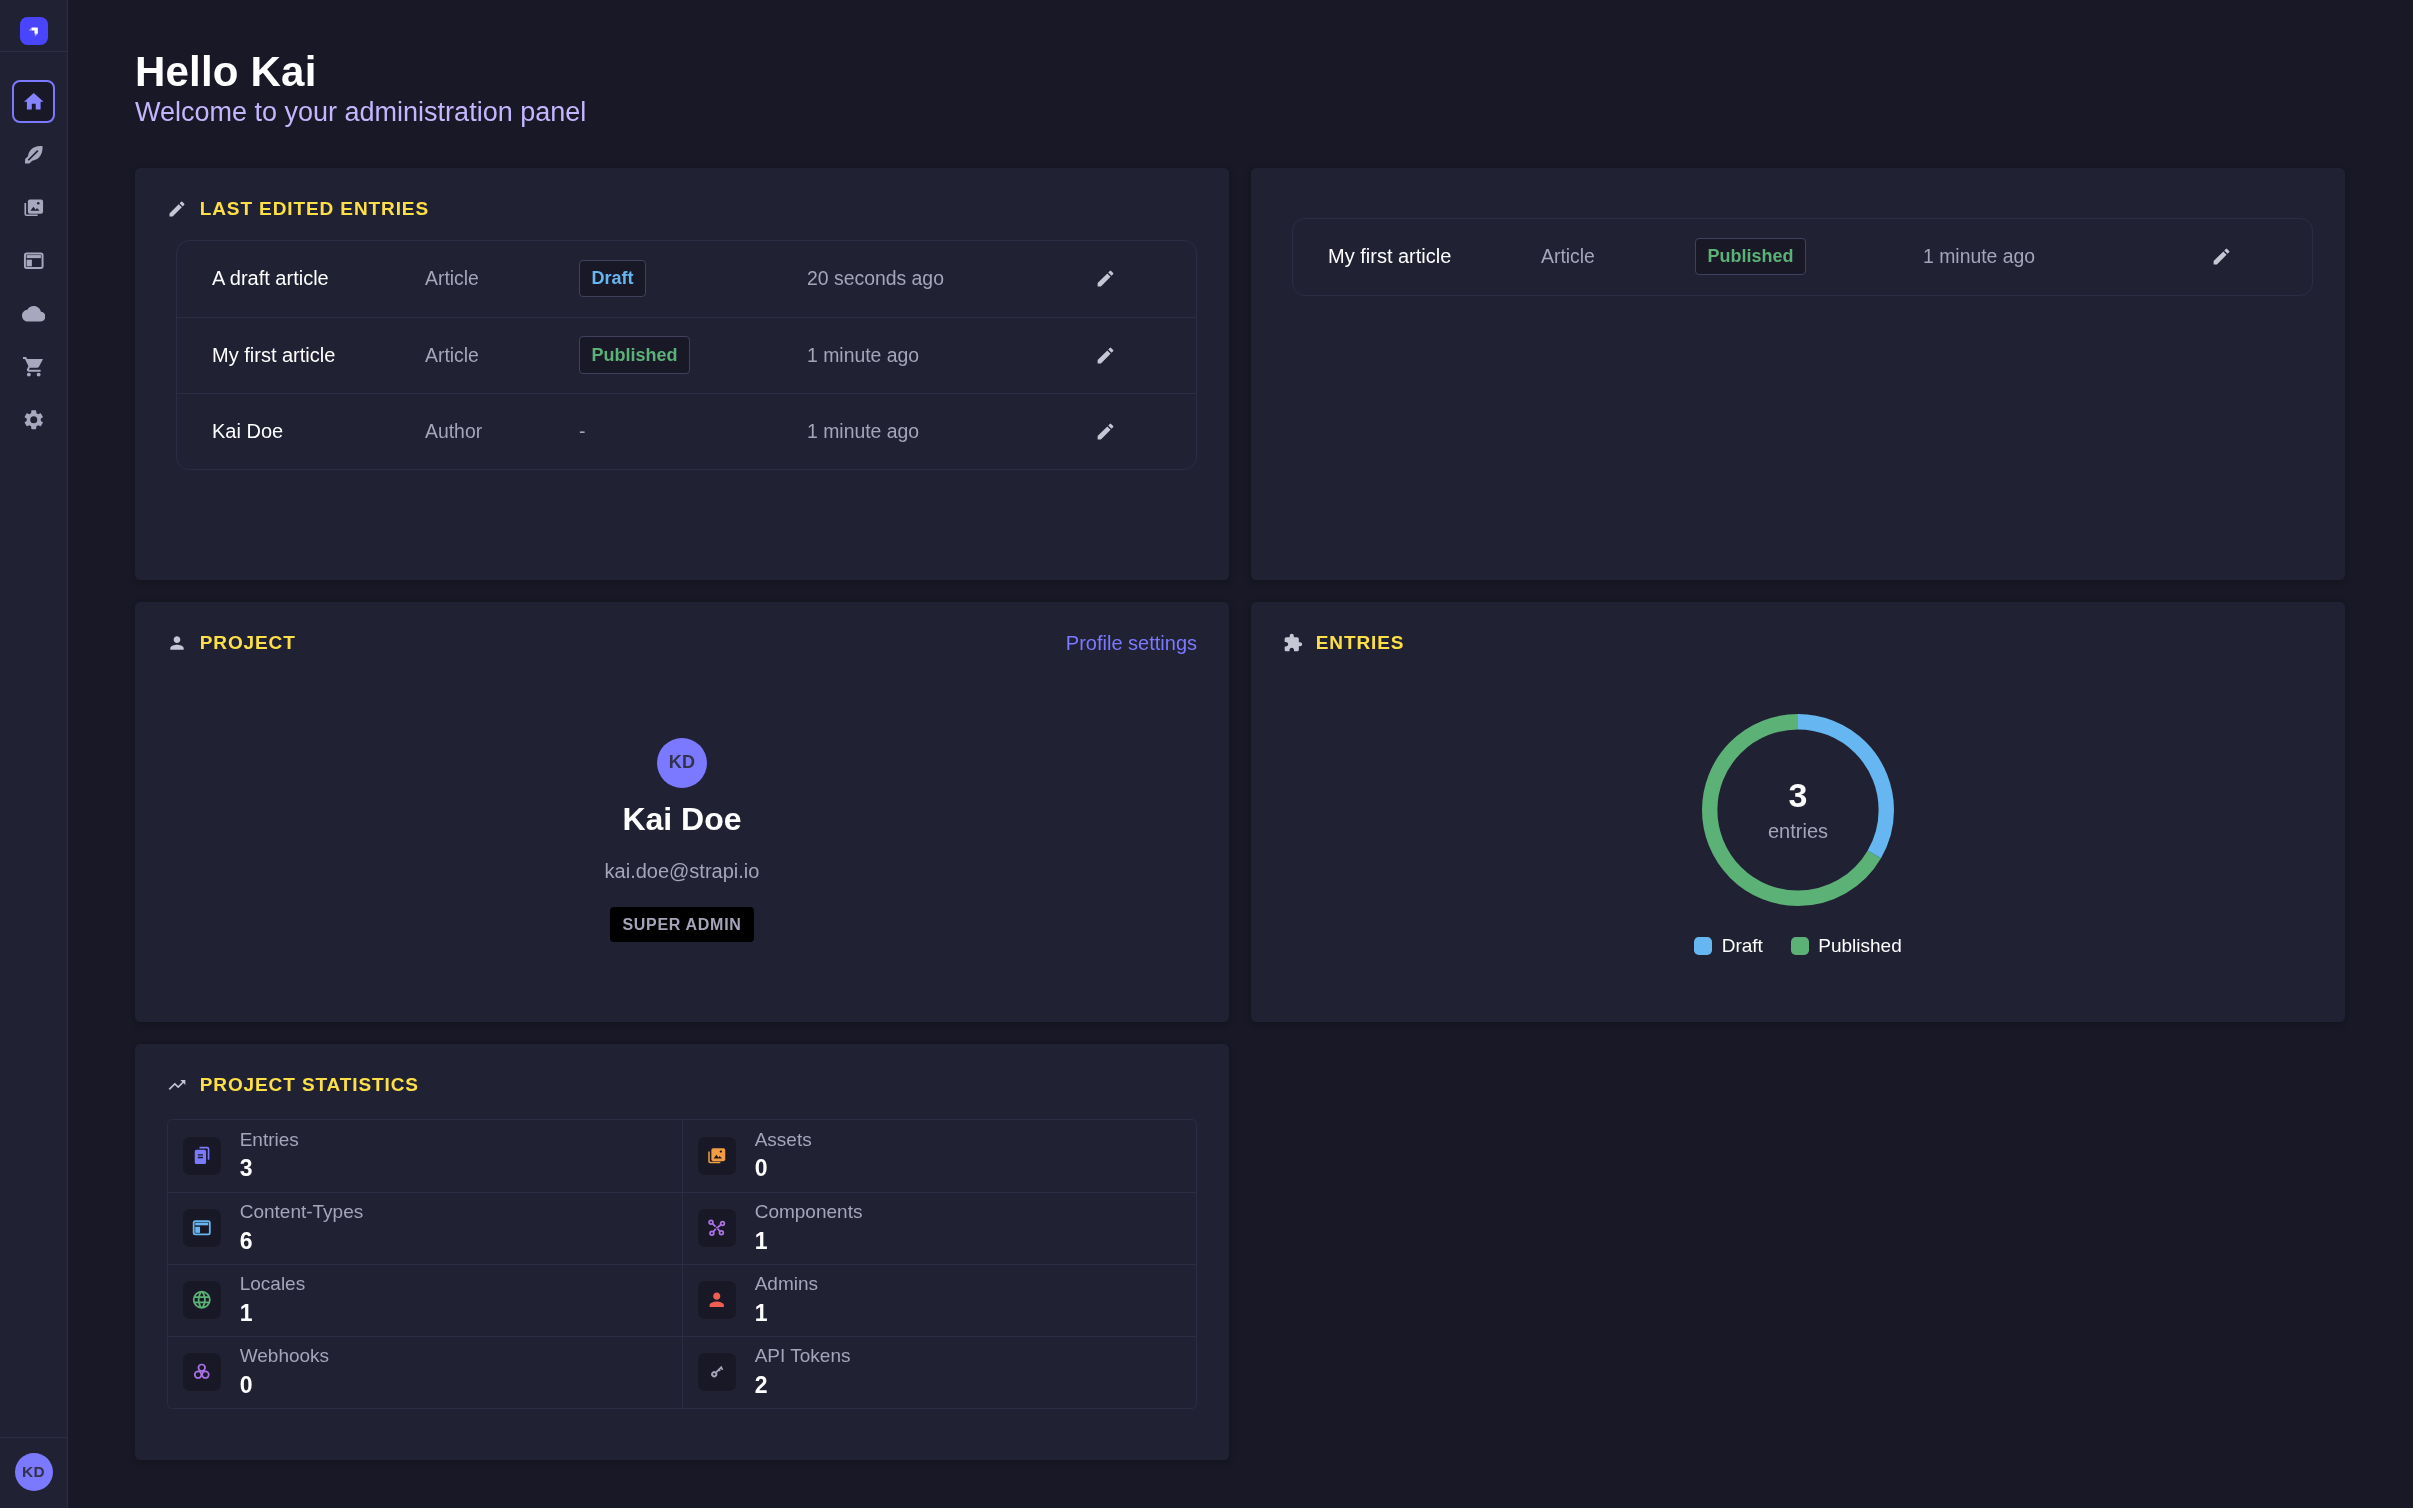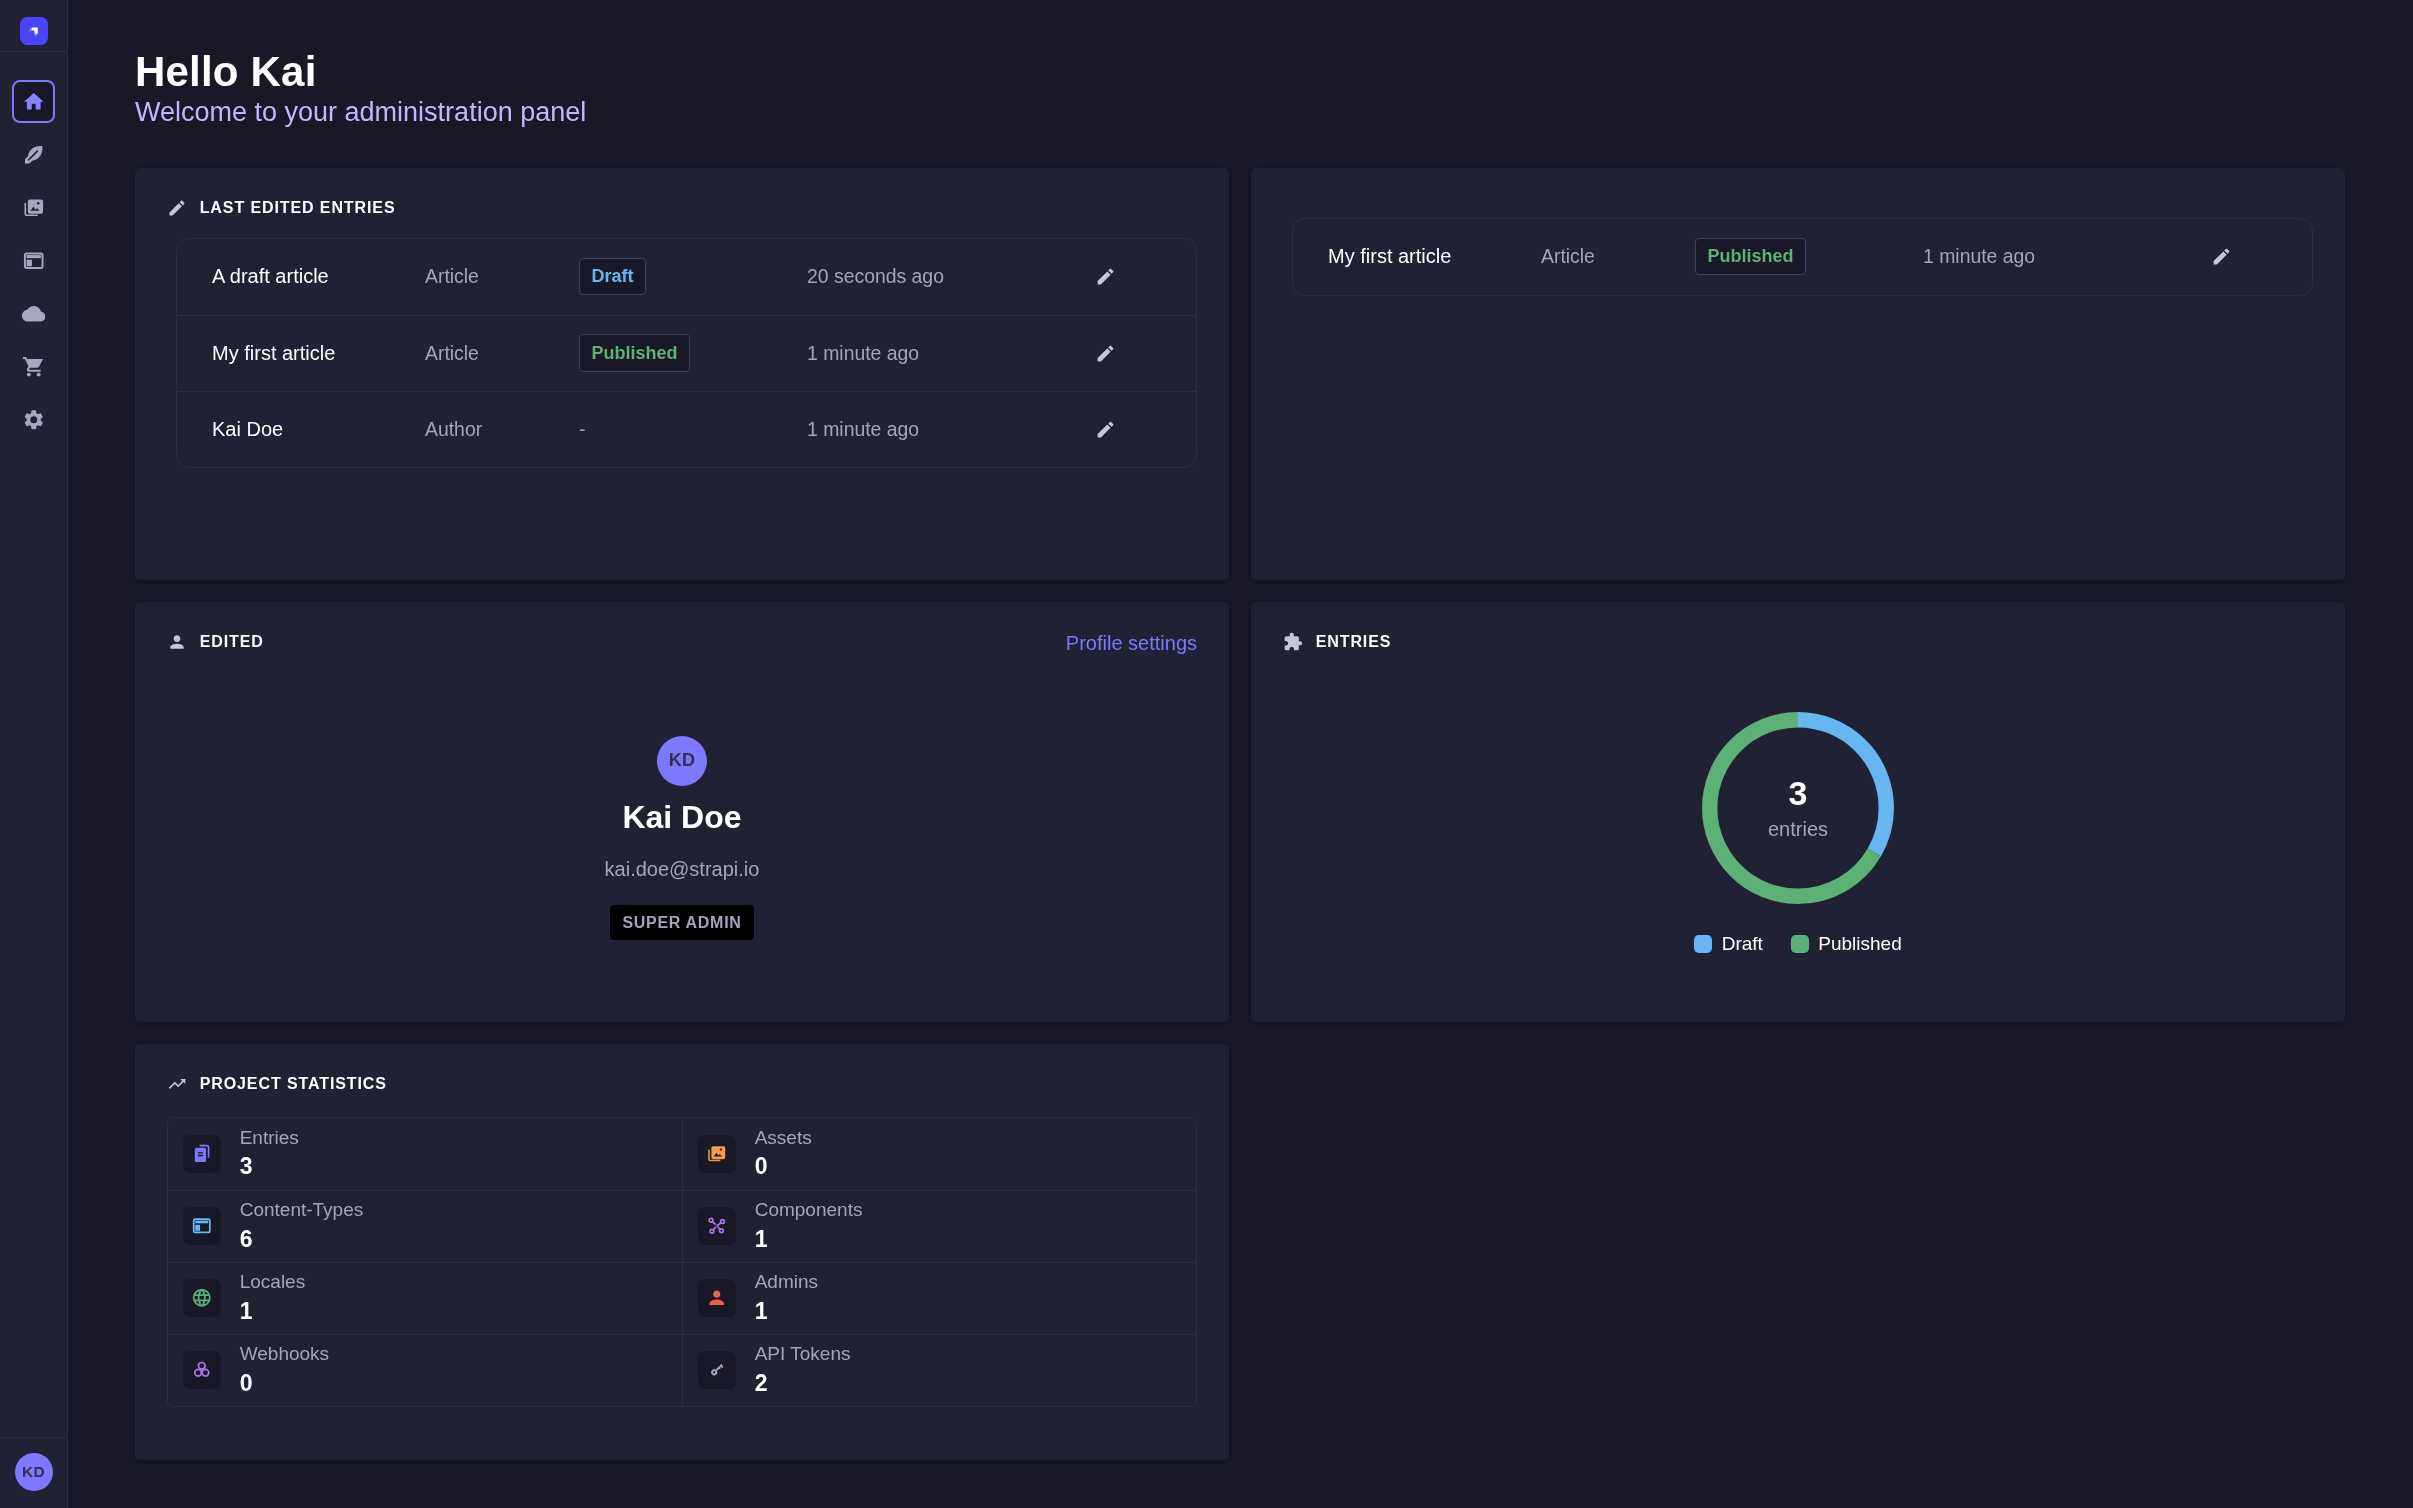--- a/index.html
+++ b/index.html
@@ -51,21 +51,21 @@
     display:grid; grid-template-columns:1fr 1fr;
     grid-template-rows:412px 420px 416px;
     column-gap:22px; row-gap:22px;
   }
   .card {
     background:#212134; border-radius:5.4px; padding:29.5px 32px;
     position:relative; box-shadow:0 1.3px 6.7px rgba(0,0,0,.18);
   }
   .card-header { display:flex; align-items:center; gap:12.7px; }
   .card-header svg { width:20px; height:20px; color:#c6c6d4; flex:none; }
-  .card-title { font-size:16px; font-weight:700; letter-spacing:0.9px; color:#ffffff; }
+  .card-title { font-size:19px; font-weight:700; letter-spacing:0.9px; color:#fde047; }
   .card-link {
     position:absolute; right:32px; top:29.5px;
     color:#7b79ff; font-size:20px; text-decoration:none; cursor:pointer;
   }
 
   
   .etable { margin-top:20px; border:0.7px solid #2c2c45; border-radius:13px; overflow:hidden;margin-left:9px; }
   .trow {
     height:76px; padding-left:35px;
     display:grid; grid-template-columns:213px 154px 228px 288px 1fr;
@@ -340,21 +340,21 @@
             </button>
         </div>
       </div>
     </section>
 
     <section class="card">
       <div class="card-header">
         <svg viewBox="0 0 24 24">
             <use href="#i-person"></use>
           </svg>
-        <span class="card-title">EDITED</span>
+        <span class="card-title">PROJECT</span>
       </div>
       <a class="card-link">Profile settings</a>
       <div class="profile-body">
         <div class="profile-avatar">KD</div>
         <div class="profile-name">Kai Doe</div>
         <div class="profile-email">kai.doe@strapi.io</div>
         <div class="role-badge">SUPER ADMIN</div>
       </div>
     </section>
 

